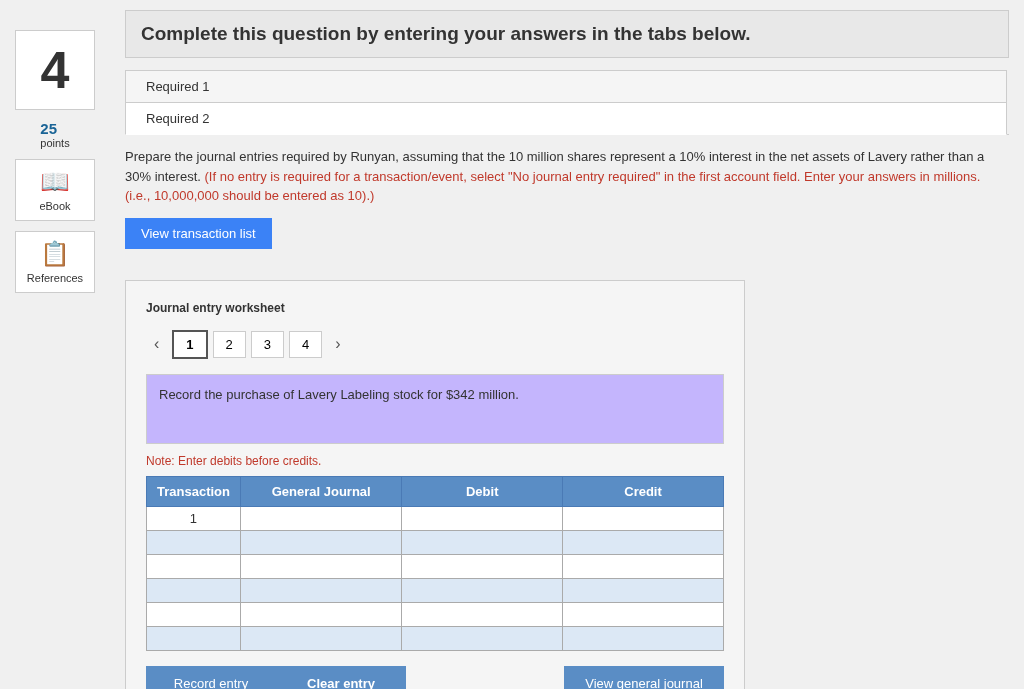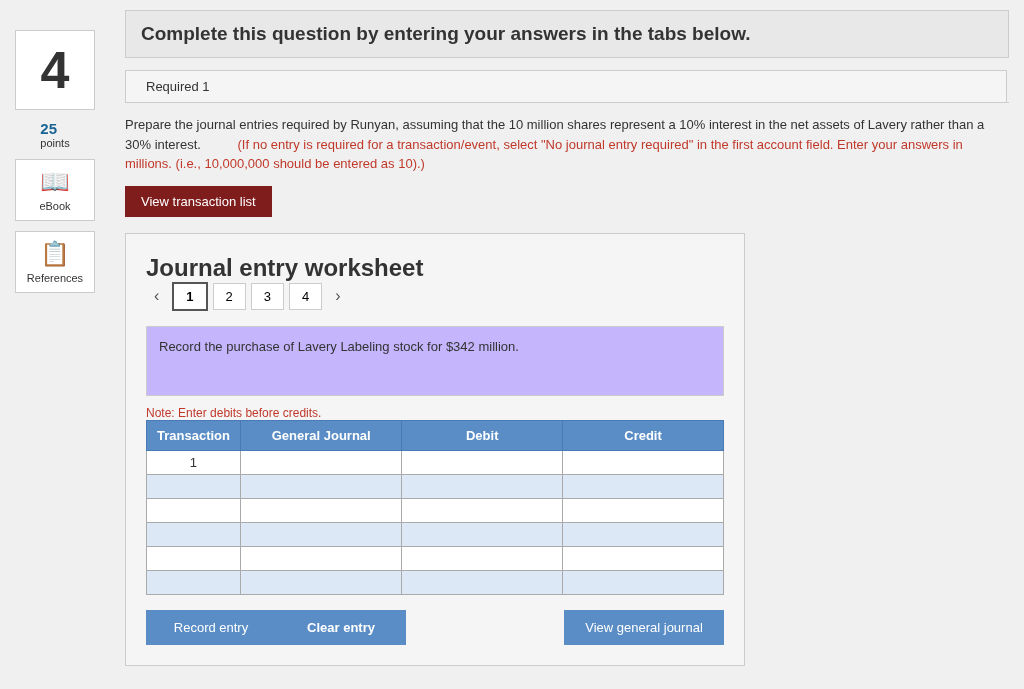--- a/index.html
+++ b/index.html
@@ -23,40 +23,40 @@
     
     .instruction-banner { background: #e8e8e8; border: 1px solid #ccc; padding: 12px 15px; margin-bottom: 12px; font-size: 19px; font-weight: bold; }
 
     
     .tabs { display: flex; border-bottom: 1px solid #ccc; margin-bottom: 12px; flex-direction: column; }
     .tab { padding: 8px 20px; border: 1px solid #ccc; background: #f5f5f5; cursor: pointer; font-size: 13px; border-bottom: none; margin-right: 2px; }
     .tab.active { background: white; border-bottom: 1px solid white; margin-bottom: -1px; font-weight: normal; }
 
     
     .description-text { font-size: 13px; margin-bottom: 12px; line-height: 1.5; }
-    .description-text .red-text { color: #c0392b; margin-left: 33px; }
-
-    
-    .view-transaction-btn { background: #7f1d1d; color: white; border: none; padding: 8px 16px; font-size: 13px; cursor: pointer; margin-bottom: 16px; }
+    .description-text .red-text { color: #c0392b; }
+
+    
+    .view-transaction-btn { background: #3b82f6; color: white; border: none; padding: 8px 16px; font-size: 13px; cursor: pointer; margin-bottom: 31px; }
 
     
     .worksheet-container { background: #f5f5f5; border: 1px solid #ccc; padding: 20px; max-width: 620px; }
-    .worksheet-title { font-size: 24px; font-weight: bold; }
+    .worksheet-title { font-size: 12px; font-weight: bold; margin-bottom: 15px; }
 
     
     .pagination { display: flex; align-items: center; gap: 5px; margin-bottom: 15px; }
     .page-arrow { background: none; border: none; font-size: 16px; cursor: pointer; color: #555; padding: 4px 8px; }
     .page-num { padding: 5px 12px; border: 1px solid #ccc; background: white; cursor: pointer; font-size: 13px; }
     .page-num.active { background: white; border: 2px solid #555; font-weight: bold; }
 
     
     .transaction-desc-box { border: 1px solid #ccc; background: #c4b5fd; padding: 12px; margin-bottom: 10px; min-height: 70px; font-size: 13px; }
 
     
-    .note-text { color: #c0392b; font-size: 12px; }
+    .note-text { color: #c0392b; font-size: 12px; margin-bottom: 8px; }
 
     
     .journal-table { width: 100%; border-collapse: collapse; }
     .journal-table th { background: #5a8dc5; color: white; padding: 7px 10px; text-align: center; font-size: 13px; border: 1px solid #4a7ab5; }
     .journal-table th.general-journal { text-align: center; }
     .journal-table td { border: 1px solid #aaa; padding: 0; height: 24px; }
     .journal-table td.transaction-num { text-align: center; background: white; font-size: 13px; padding: 4px; }
     .journal-table td.input-cell { background: white; }
     .journal-table td.input-cell input { width: 100%; height: 100%; border: none; outline: none; padding: 2px 5px; font-size: 12px; background: transparent; }
     .journal-table td.general-journal-cell { }
@@ -97,20 +97,23 @@
     
     <div class="instruction-banner">
       <span>Complete this question by entering your answers in the tabs below.</span>
     </div>
 
     
     <div class="tabs">
       <div class="tab">
         <span>Required 1</span>
       </div>
+      <div class="tab active">
+        <span>Required 2</span>
+      </div>
     </div>
 
     
     <div class="description-text">
       <span>Prepare the journal entries required by Runyan, assuming that the 10 million shares represent a 10% interest in the net assets of Lavery rather than a 30% interest.</span>
       <span class="red-text">(If no entry is required for a transaction/event, select "No journal entry required" in the first account field. Enter your answers in millions. (i.e., 10,000,000 should be entered as 10).)</span>
     </div>
 
     
     <button class="view-transaction-btn">

